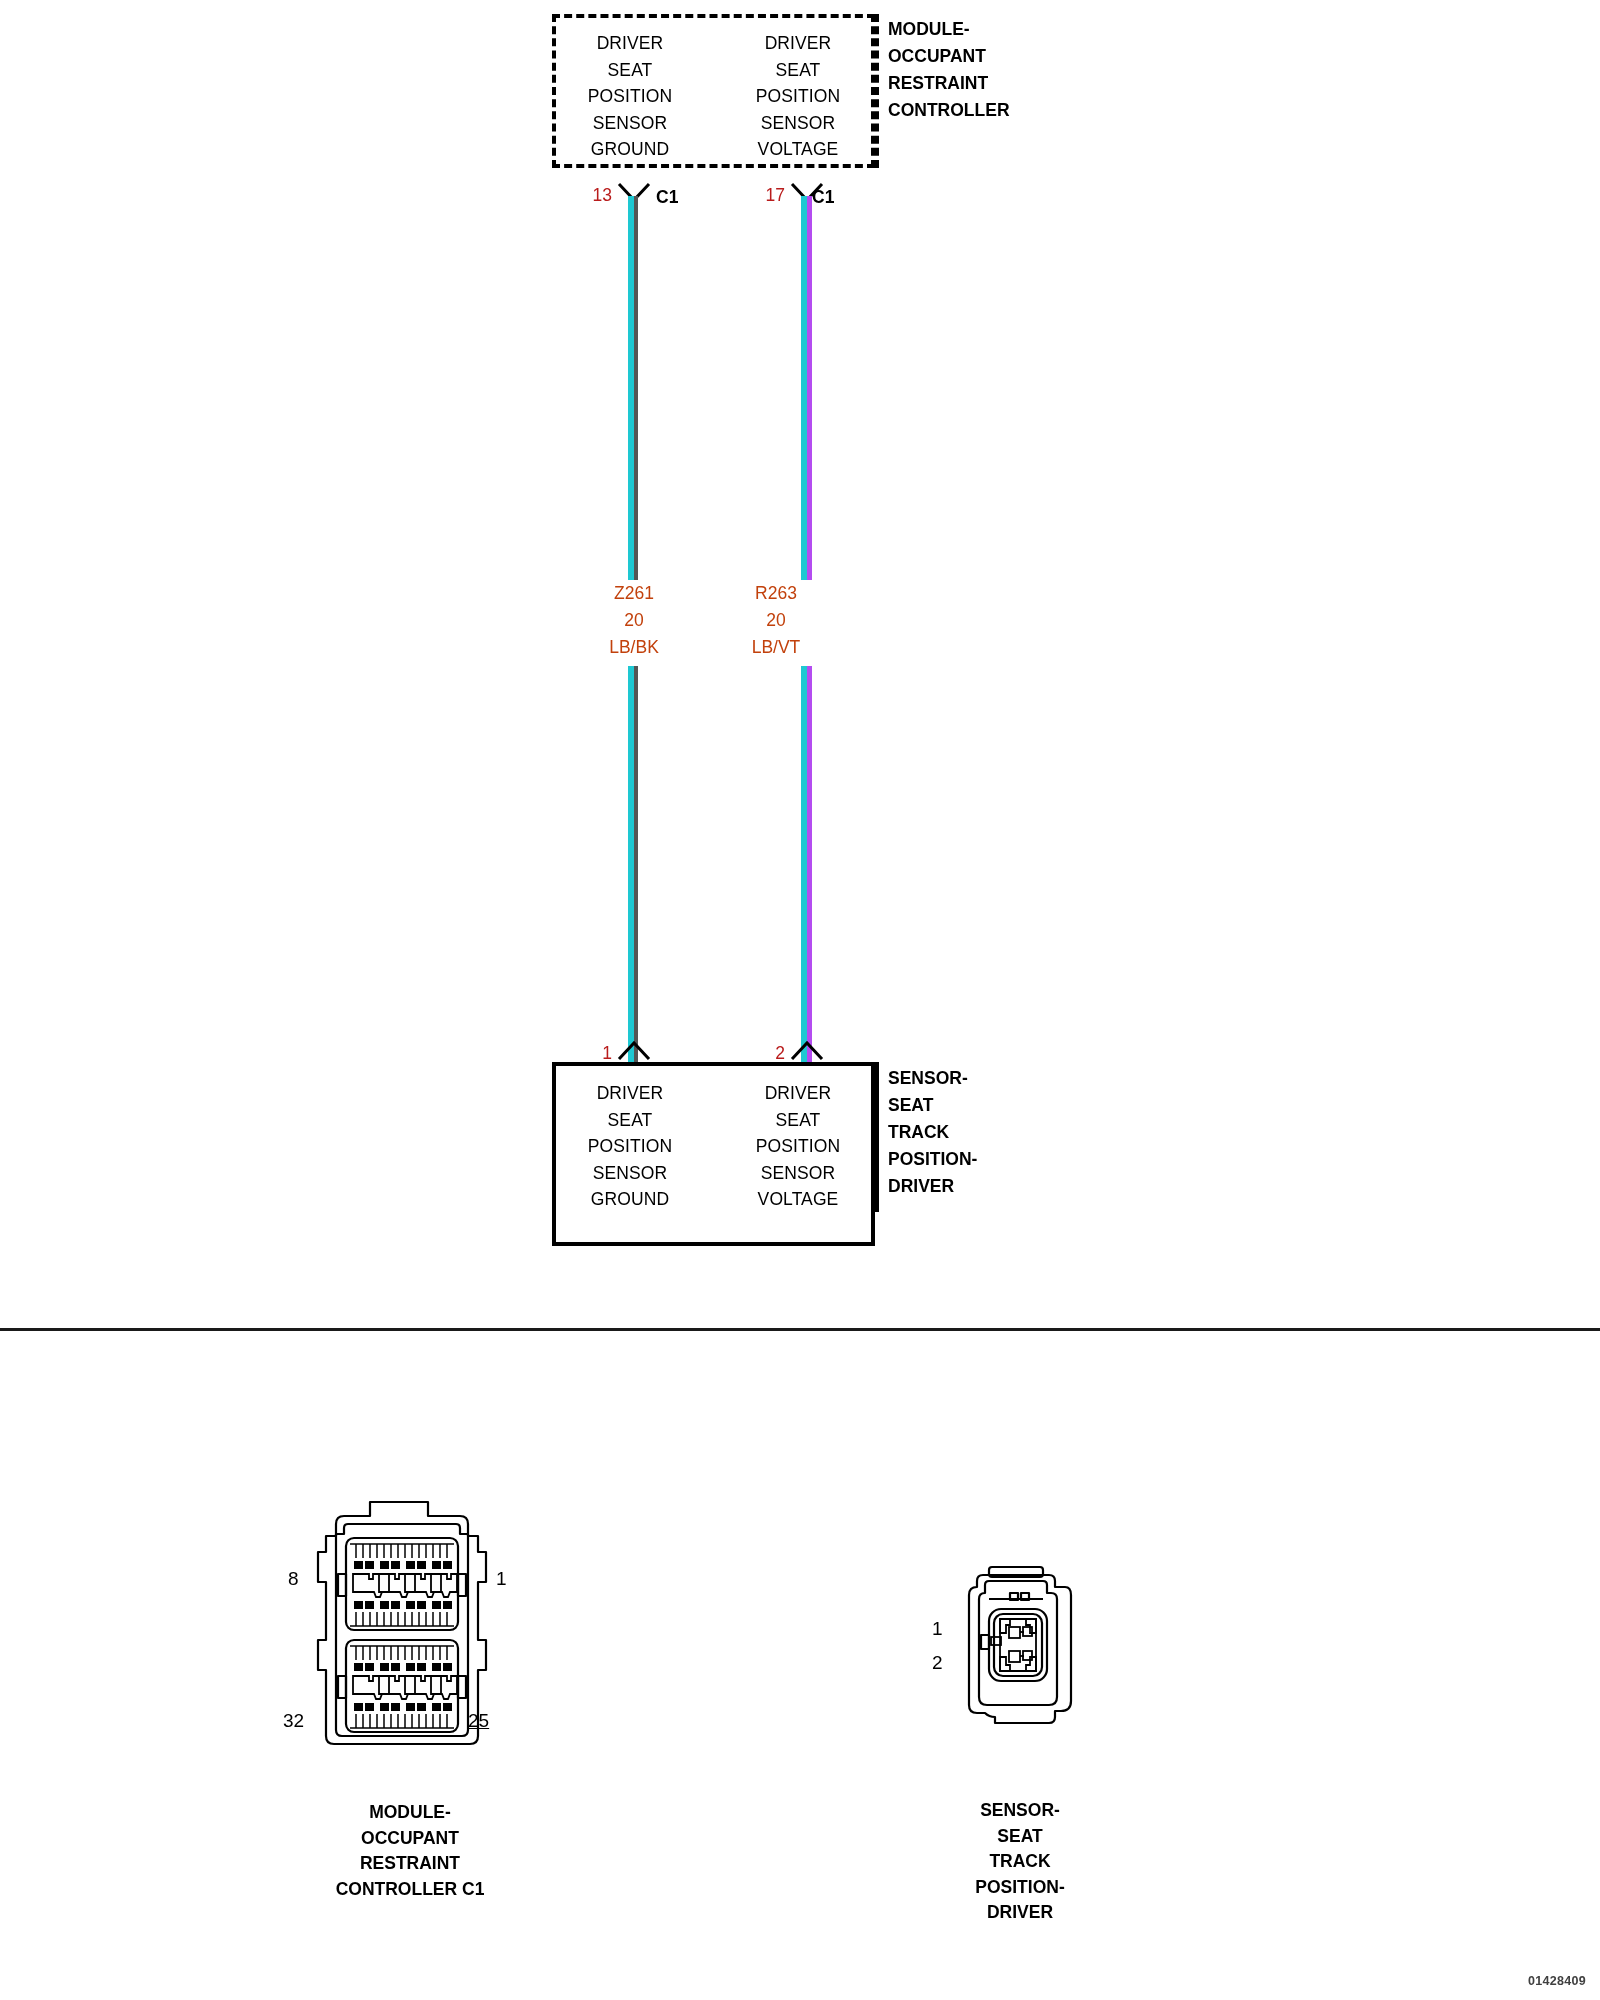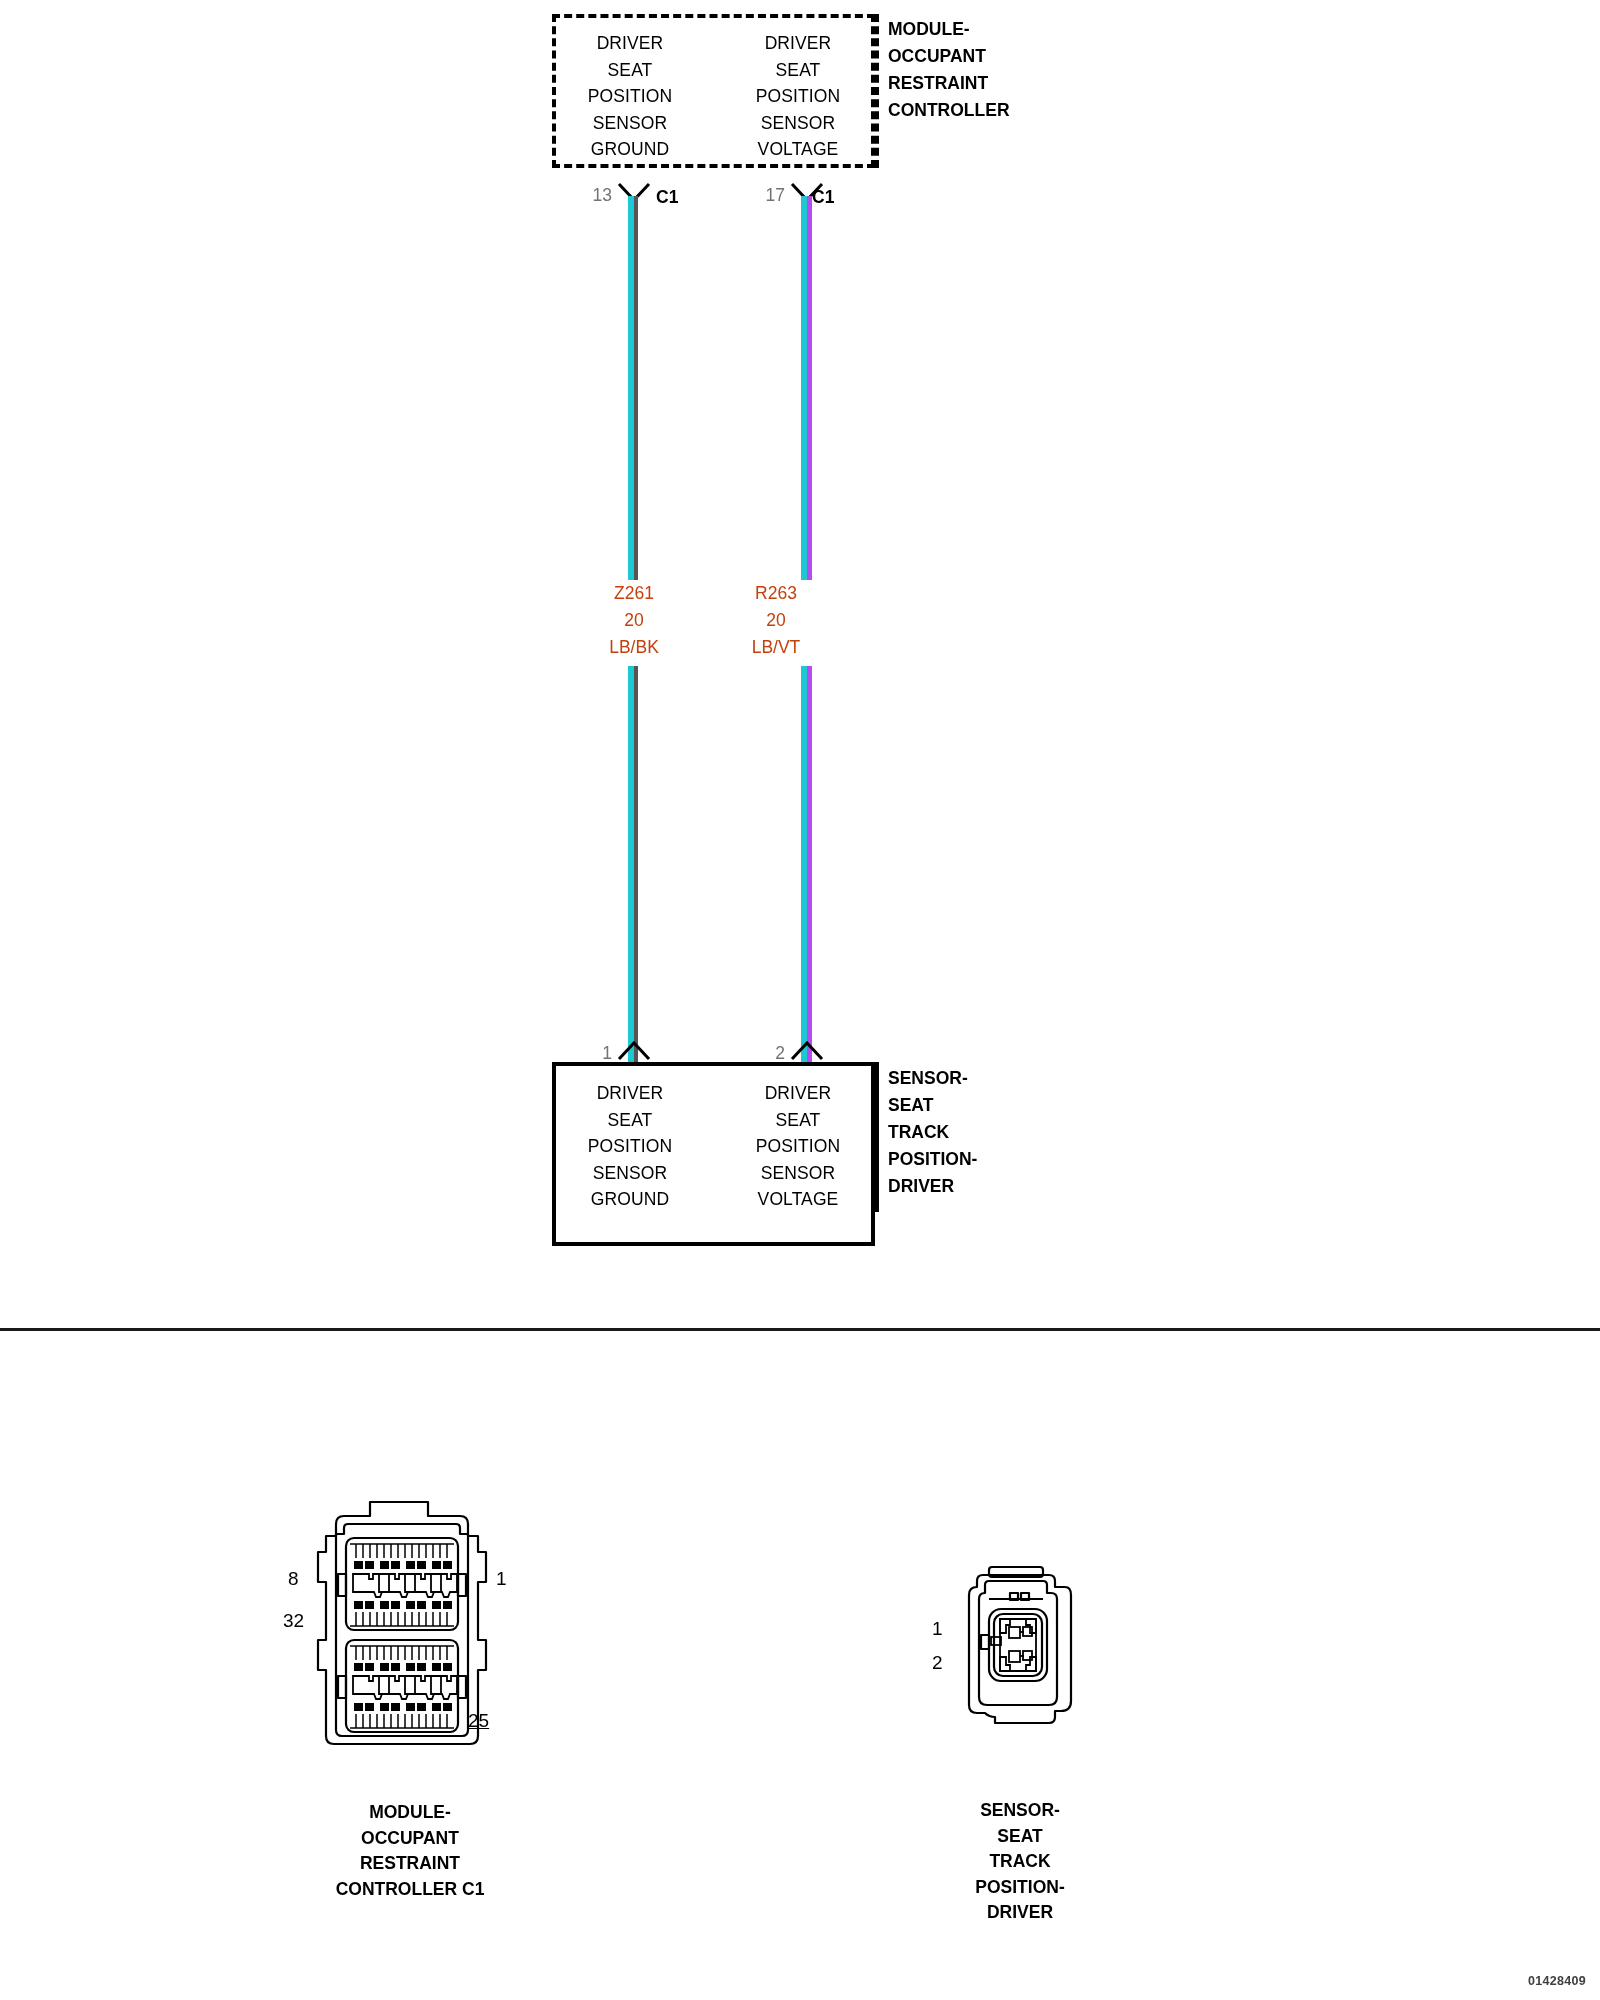--- a/index.html
+++ b/index.html
@@ -66,21 +66,21 @@
   .wire .strand { position: absolute; top: 0; bottom: 0; }
 
   
   .pin-v, .pin-caret {
     position: absolute;
     width: 34px; height: 20px;
   }
   .pin-num {
     position: absolute;
     font-size: 17.5px;
-    color: #737373;
+    color: #b91c1c;
     text-align: right;
   }
   .conn-tag {
     position: absolute;
     font-size: 17.5px;
     font-weight: bold;
     color: #000;
   }
 
   
@@ -353,21 +353,21 @@
         <path d="M43 186 h16 v5 h4 v-5 h16 v18 h-7 l-2 5 h-4 l-2 -5 h-21 z"></path>
         <path d="M69 186 h16 v5 h4 v-5 h16 v18 h-7 l-2 5 h-4 l-2 -5 h-21 z"></path>
         <path d="M95 186 h16 v5 h4 v-5 h16 v18 h-7 l-2 5 h-4 l-2 -5 h-21 z"></path>
         <path d="M121 186 h16 v5 h4 v-5 h6 v18 h-7 l-2 5 h-4 l-2 -5 h-11 z"></path>
       </g>
     </g>
   </svg>
 
   <div class="conn-pinlabel" style="left:288px; top:1568px;">8</div>
   <div class="conn-pinlabel" style="left:496px; top:1568px;">1</div>
-  <div class="conn-pinlabel" style="left:283px; top:1610px;">32</div>
+  <div class="conn-pinlabel" style="left:283px; top:1710px;">32</div>
   <div class="conn-pinlabel" style="left:468px; top:1710px;text-decoration:underline;">25</div>
 
   <div class="conn-caption" style="left:270px; top:1800px; width:280px;">MODULE-
 OCCUPANT
 RESTRAINT
 CONTROLLER C1</div>
 
   <svg style="position:absolute; left:955px; top:1565px;" width="130" height="180" viewBox="0 0 130 180">
     <g fill="none" stroke="#000" stroke-width="2.2" stroke-linejoin="round">
 

